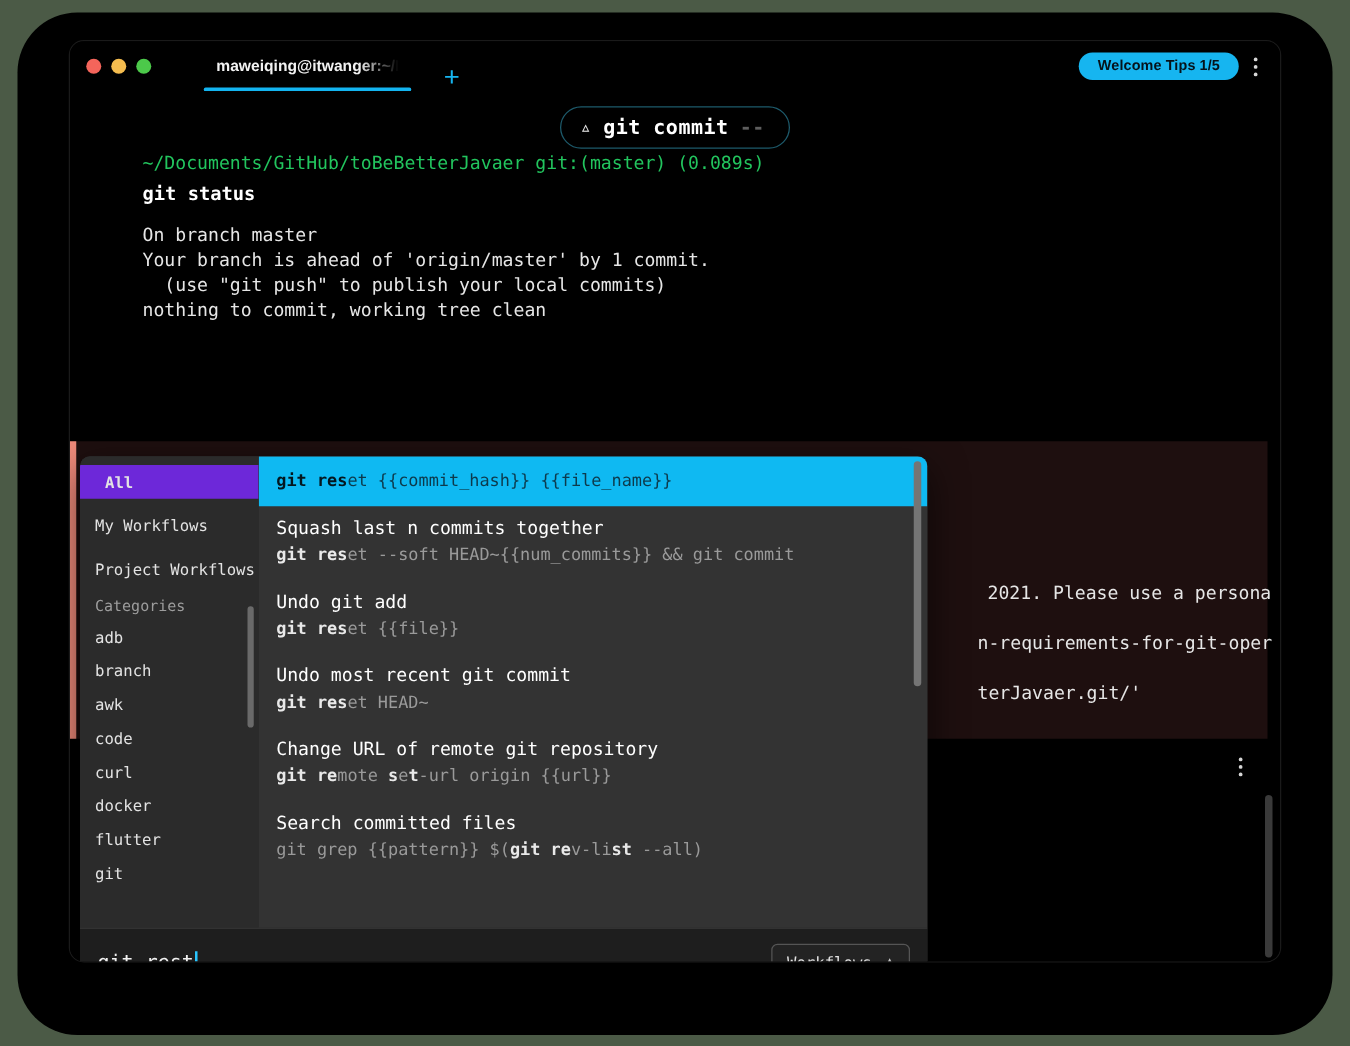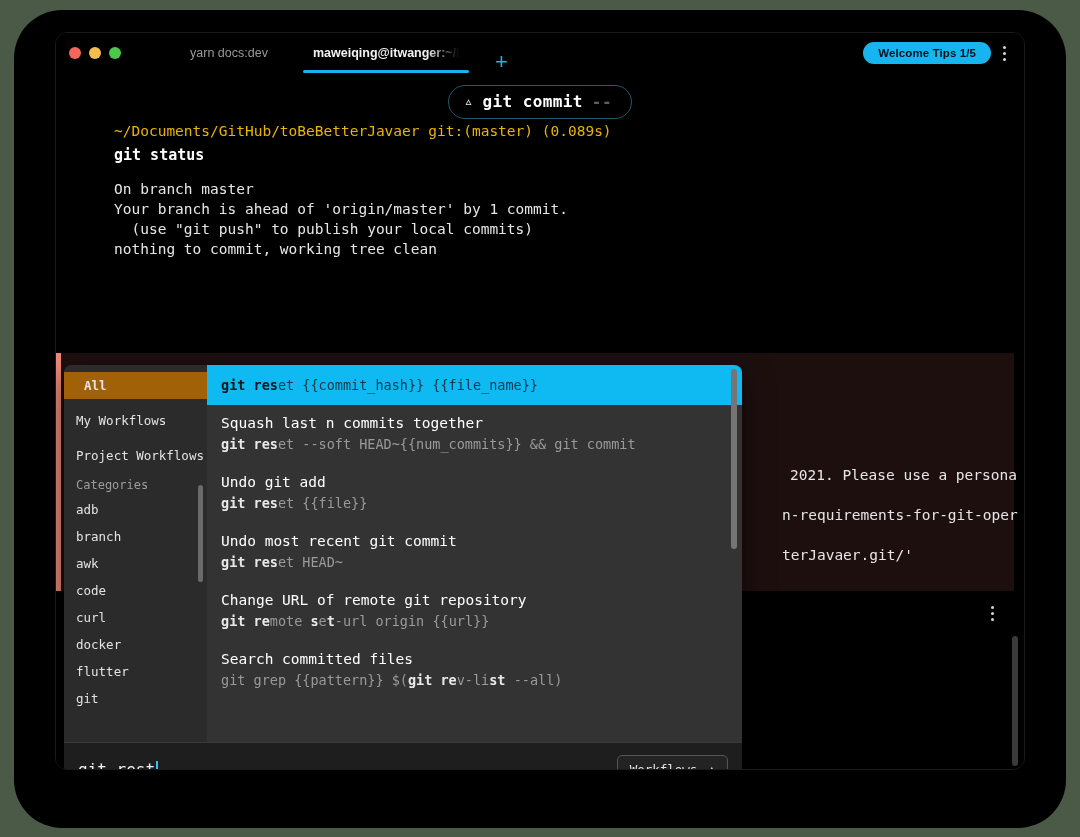--- a/index.html
+++ b/index.html
@@ -84,21 +84,21 @@
     display: flex; align-items: center; gap: 9px;
     border: 1px solid #1d5a6b; border-radius: 18px;
     background: #000; padding: 6px 19px 7px 15px;
     font-size: 16px; font-weight: bold; color: #ffffff;
     letter-spacing: .4px; cursor: pointer;
   }
   .chip .caret { font-size: 15px; color: #e8e8e8; line-height: 1; }
   .chip .dim { color: #5e5e5e; }
 
   .line { font-size: 14.5px; line-height: 20px; white-space: pre; }
-  .path { color: #eab308; }
+  .path { color: #22c55e; }
   .cmd { color: #ffffff; font-weight: bold; font-size: 15px; }
   .out { color: #e6e6e6; }
 
   .block-normal { position: absolute; top: 48px; left: 58px; right: 10px; }
 
   
   .block-error {
     position: absolute; top: 280px; left: 0; right: 10px; height: 238px;
     background: #1e0f0f;
   }
@@ -129,21 +129,21 @@
   .panel-main { display: flex; flex: 1; min-height: 0; }
 
   .side {
     width: 143px; background: #2b2b2b; position: relative;
     padding-top: 7px; overflow: hidden;
   }
   .side-item {
     font-size: 12.5px; color: #e3e3e3; padding: 6px 12px; cursor: pointer;
     white-space: nowrap;
   }
-  .side-item.active { background: #a16207; font-weight: bold; padding-left: 20px; }
+  .side-item.active { background: #6d28d9; font-weight: bold; padding-left: 20px; }
   .side-head {
     font-size: 12px; color: #9d9d9d; padding: 9px 12px 4px; cursor: default;
   }
   .side-scroll {
     position: absolute; right: 4px; top: 120px; width: 5px; height: 97px;
     background: #6a6a6a; border-radius: 3px;
   }
 
   .results { flex: 1; background: #333333; position: relative; overflow: hidden; }
   .res {
@@ -192,23 +192,20 @@
   <div class="window">
 
     <div class="tabbar">
       <div class="traffic">
         <span class="dot red"></span>
         <span class="dot yellow"></span>
         <span class="dot green"></span>
       </div>
 
       <div class="tabs">
-        <div class="tab">
-          <span class="tab-label">yarn docs:dev</span>
-        </div>
         <div class="tab active">
           <span class="tab-label">maweiqing@itwanger:~/Docum</span>
         </div>
         <div class="newtab">+</div>
       </div>
 
       <div class="tabbar-right">
         <div class="pill">Welcome Tips 1/5</div>
         <div class="kebab">
           <i></i>

